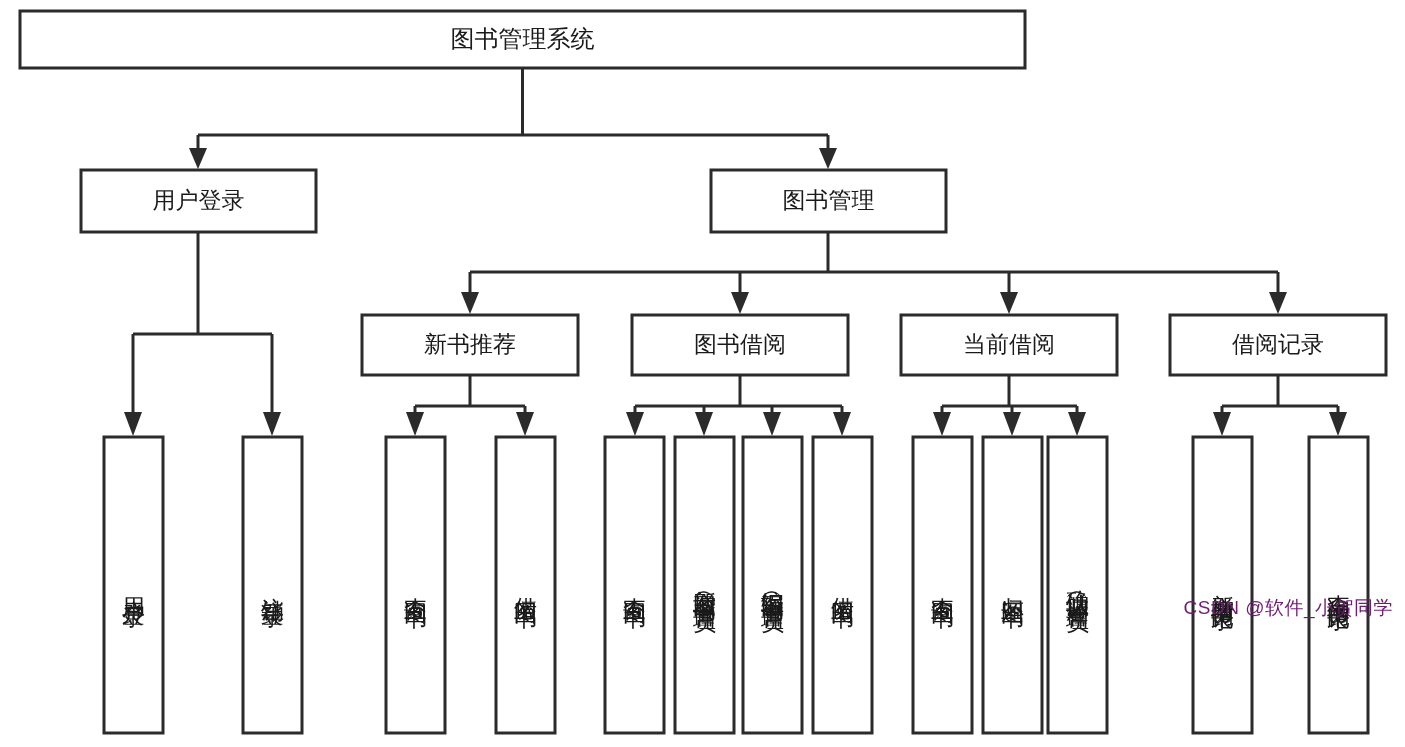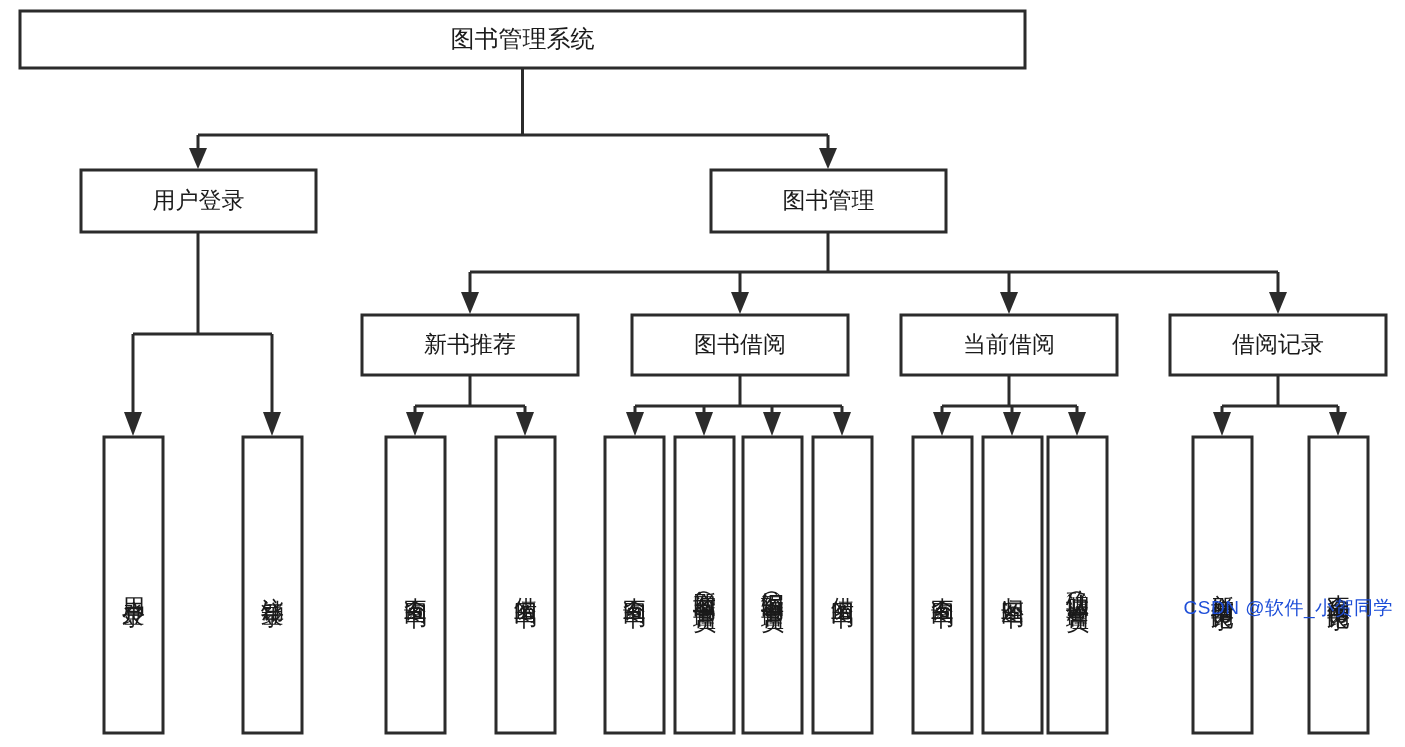--- a/index.html
+++ b/index.html
@@ -74,21 +74,21 @@
     color: #1a1a1a;
     letter-spacing: 3px;
     white-space: nowrap;
   }
   .watermark {
     position: absolute;
     right: 12px;
     bottom: 6px;
     font-family: "Liberation Sans", "DejaVu Sans", sans-serif;
     font-size: 19px;
-    color: #1d4ed8;
+    color: #701a75;
     letter-spacing: 0.5px;
     white-space: nowrap;
     pointer-events: none;
   }
 </style>
 </head>
 <body>
 
 <div id="diagram-root">
 

